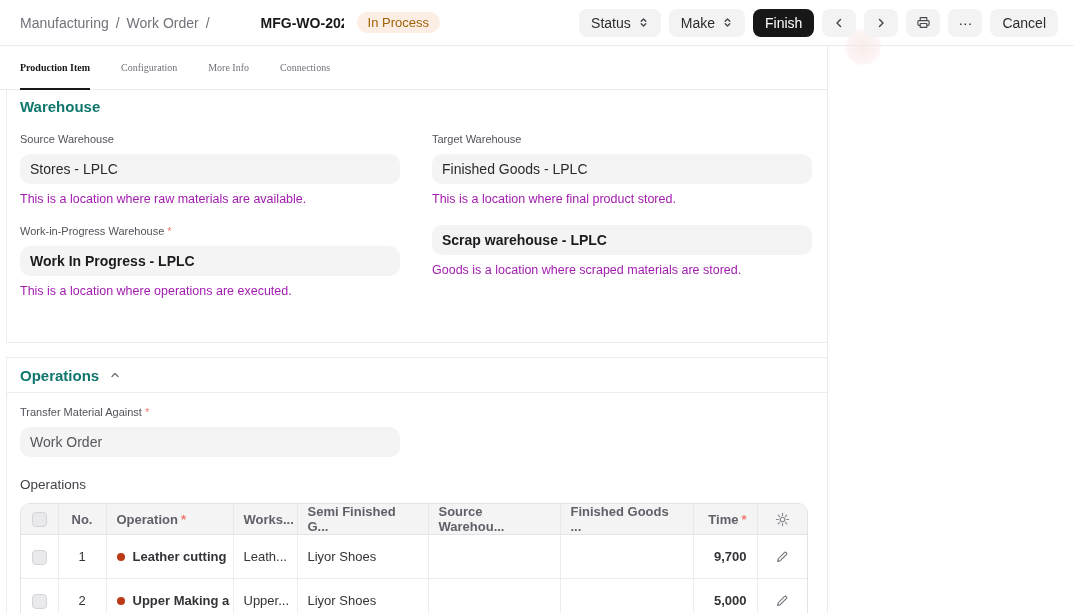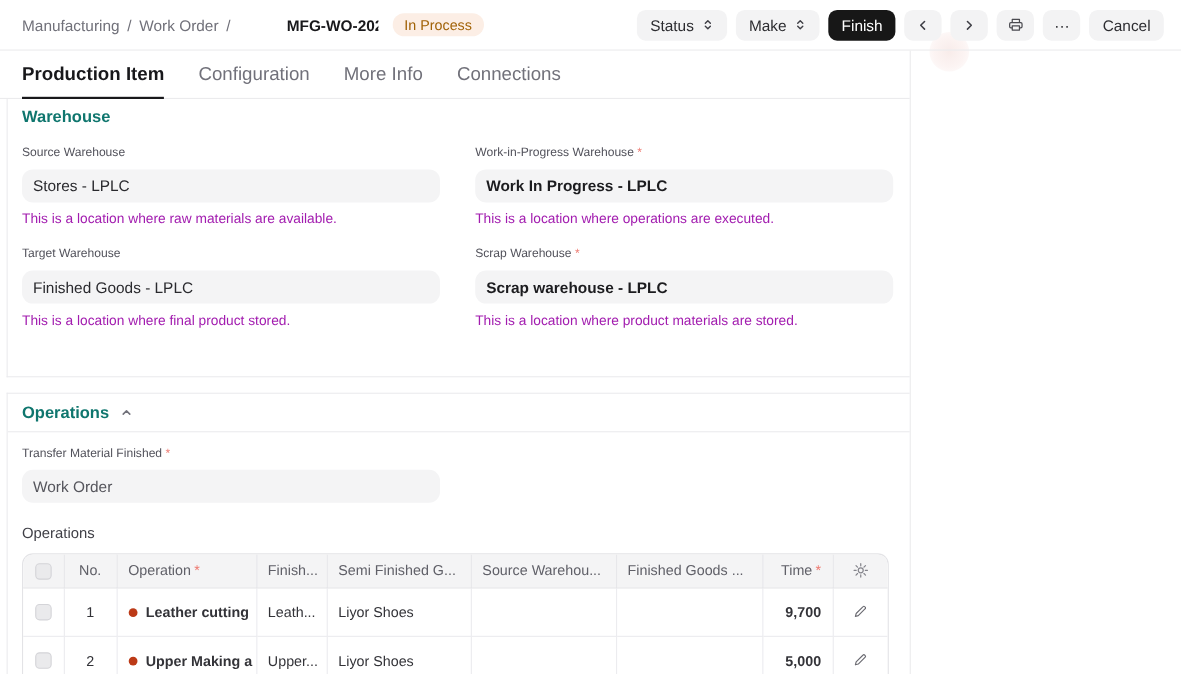--- a/index.html
+++ b/index.html
@@ -38,21 +38,21 @@
     background:radial-gradient(circle, #f8ecea 0%, #fcf4f3 55%, rgba(255,255,255,0) 100%);
     z-index:1; pointer-events:none;
   }
 
   
   .content-row { display:flex; height:567px; position:relative; z-index:2; }
   .main { width:828px; border-right:1px solid #ebebed; }
   .sidebar { flex:1; position:relative; }
 
   .tabbar { height:44px; border-bottom:1px solid #ebebed; display:flex; align-items:stretch; gap:31px; padding:0 20px; }
-  .tab { display:flex; align-items:center; font-size:17px; color:#71717a; position:relative; cursor:pointer; }
+  .tab { display:flex; align-items:center; font-size:10px; color:#71717a; position:relative; cursor:pointer;font-family:Liberation Serif, serif; }
   .tab.active { color:#18181b; font-weight:700; }
   .tab.active::after { content:""; position:absolute; left:0; right:0; bottom:-1px; height:2px; background:#18181b; }
 
   
   .section { margin-left:6px; border-left:1px solid #ececee; }
   .section-warehouse { height:253px; border-bottom:1px solid #ececee; padding:8px 15px 0 13px; }
   .section-title { font-size:15px; font-weight:700; color:#0f766e; margin:0 0 18px 0; }
 
   .field-grid { display:grid; grid-template-columns:380px 380px; column-gap:32px; row-gap:19px; }
   .field-label { font-size:11px; color:#52525b; margin-bottom:9px; }
@@ -74,21 +74,21 @@
   }
   .section-head .section-title { margin:0; }
   .section-body { padding:13px 15px 0 13px; }
   .transfer-field { width:380px; }
   .grid-label { margin-top:20px; font-size:13.5px; color:#3f3f46; }
 
   
   .grid-wrap { margin-top:11px; width:788px; border:1px solid #e3e3e6; border-radius:10px; overflow:hidden; background:#fff; }
   table.grid { width:100%; border-collapse:collapse; table-layout:fixed; font-size:13px; }
   table.grid th {
-    background:#f4f4f5; height:30px; font-weight:400; color:#606068; text-align:left;
+    background:#f4f4f5; height:30px; font-weight:700; color:#606068; text-align:left;
     padding:0 10px; border-right:1px solid #e7e7ea; border-bottom:1px solid #e3e3e6;
   }
   table.grid td {
     height:44px; border-right:1px solid #ececef; border-bottom:1px solid #ececef;
     padding:0 10px; color:#333338; overflow:hidden; white-space:nowrap;
   }
   table.grid th:last-child, table.grid td:last-child { border-right:none; }
   .cb-col { text-align:center !important; padding:0 !important; }
   .no-col { text-align:center !important; padding:0 6px !important; }
   .time-col, .time-cell { text-align:right !important; }
@@ -172,53 +172,52 @@
       <h3 class="section-title">Warehouse</h3>
       <div class="field-grid">
 
         <div class="field">
           <div class="field-label"><span>Source Warehouse</span></div>
           <div class="control">Stores - LPLC</div>
           <div class="help">This is a location where raw materials are available.</div>
         </div>
 
         <div class="field">
+          <div class="field-label"><span>Target Warehouse</span></div>
+          <div class="control">Finished Goods - LPLC</div>
+          <div class="help">This is a location where final product stored.</div>
+        </div>
+
+        <div class="field">
           <div class="field-label"><span>Work-in-Progress Warehouse</span><span class="req">*</span></div>
           <div class="control bold">Work In Progress - LPLC</div>
           <div class="help">This is a location where operations are executed.</div>
         </div>
 
         <div class="field">
-          <div class="field-label"><span>Target Warehouse</span></div>
-          <div class="control">Finished Goods - LPLC</div>
-          <div class="help">This is a location where final product stored.</div>
-        </div>
-
-        <div class="field">
-          <div class="field-label"><span>Scrap Warehouse</span><span class="req">*</span></div>
           <div class="control bold">Scrap warehouse - LPLC</div>
-          <div class="help">This is a location where product materials are stored.</div>
+          <div class="help">Goods is a location where scraped materials are stored.</div>
         </div>
 
       </div>
     </div>
 
     <div class="section-gap"></div>
 
     <div class="section section-operations">
       <div class="section-head">
         <h3 class="section-title">Operations</h3>
         <svg width="12" height="12" viewBox="0 0 12 12" fill="none" stroke="#71717a" stroke-width="1.4" stroke-linecap="round" stroke-linejoin="round">
             <path d="M3 7.5 6 4.5l3 3"></path>
           </svg>
       </div>
       <div class="section-body">
 
         <div class="field transfer-field">
-          <div class="field-label"><span>Transfer Material Finished</span><span class="req">*</span></div>
+          <div class="field-label"><span>Transfer Material Against</span><span class="req">*</span></div>
           <div class="control select-value">Work Order</div>
         </div>
 
         <div class="grid-label">Operations</div>
 
         <div class="grid-wrap">
           <table class="grid">
             <colgroup>
               <col style="width:37px">
                 <col style="width:48px">
@@ -228,21 +227,21 @@
                 <col style="width:132px">
                 <col style="width:133px">
                 <col style="width:64px">
                 <col style="width:50px">
             </colgroup>
             <thead>
               <tr>
                 <th class="cb-col"><span class="checkbox"></span></th>
                 <th class="no-col">No.</th>
                 <th><span>Operation</span><span class="req">*</span></th>
-                <th>Finish...</th>
+                <th>Works...</th>
                 <th>Semi Finished G...</th>
                 <th>Source Warehou...</th>
                 <th>Finished Goods ...</th>
                 <th class="time-col"><span>Time</span><span class="req">*</span></th>
                 <th class="gear-col">
                   <svg style="margin:0 auto" width="15" height="15" viewBox="0 0 16 16" fill="none" stroke="#85858c" stroke-width="1.2" stroke-linecap="round">
                       <circle cx="8" cy="8" r="2.4"></circle>
                       <path d="M8 1.5v2.1M8 12.4v2.1M1.5 8h2.1M12.4 8h2.1M3.4 3.4l1.5 1.5M11.1 11.1l1.5 1.5M12.6 3.4l-1.5 1.5M4.9 11.1l-1.5 1.5"></path>
                     </svg>
                 </th>

